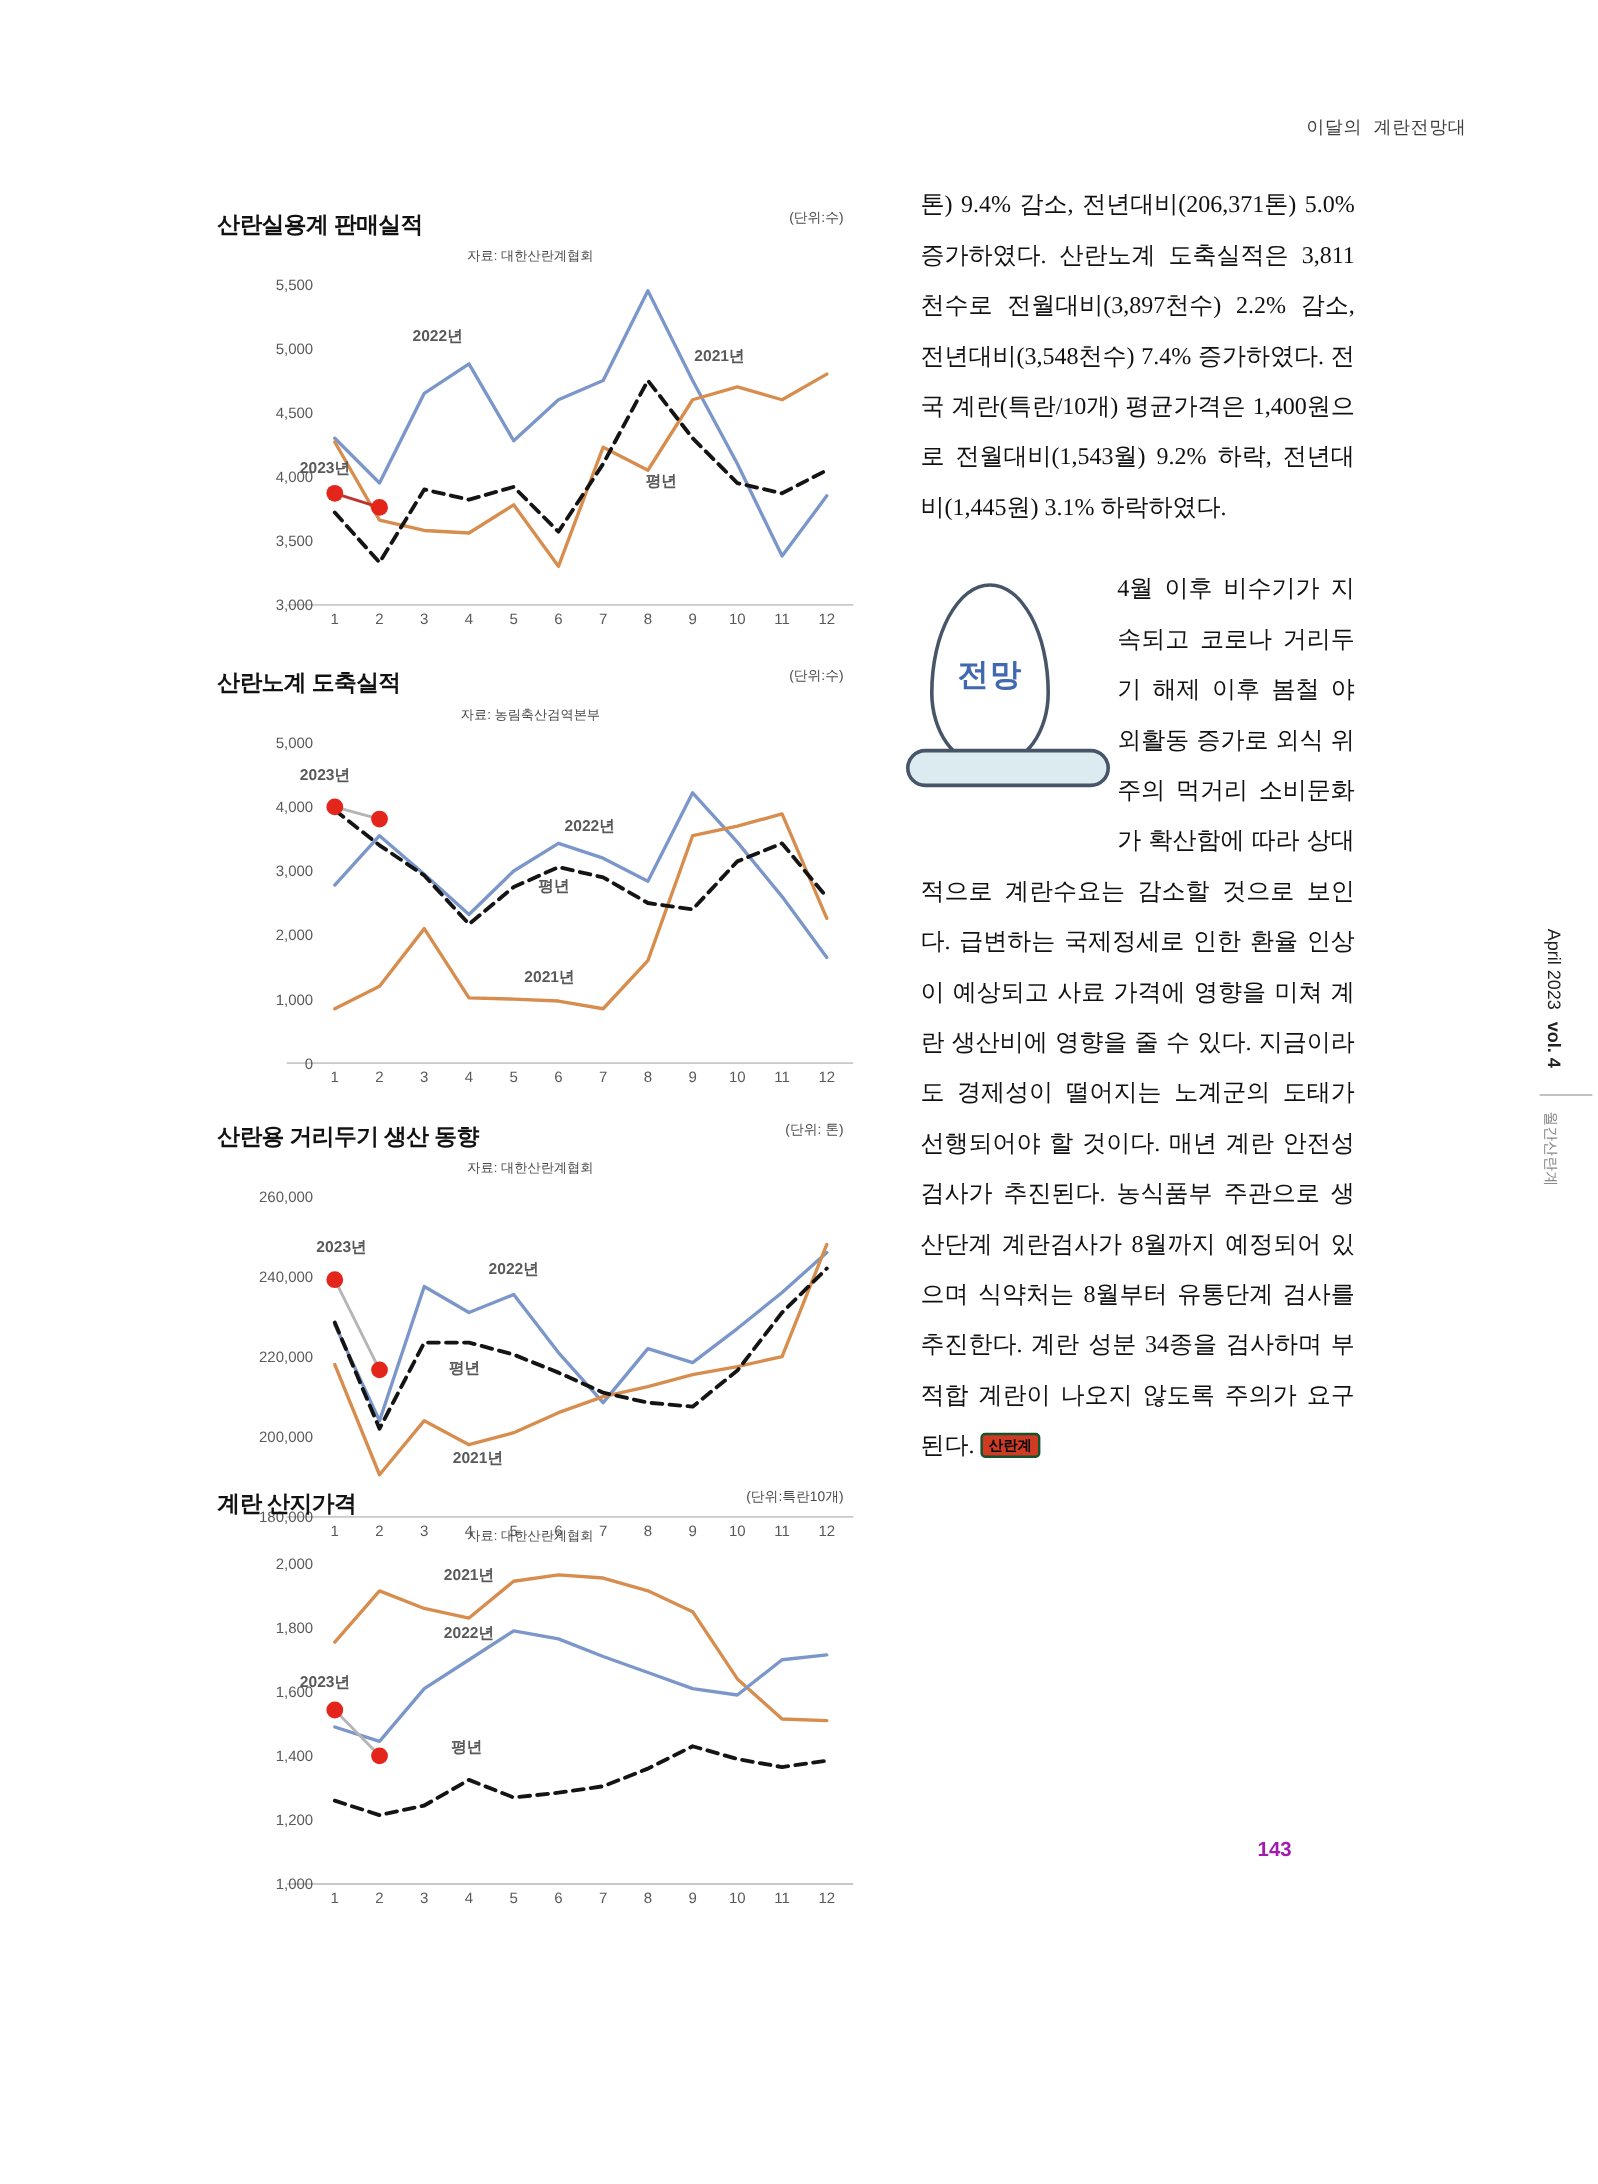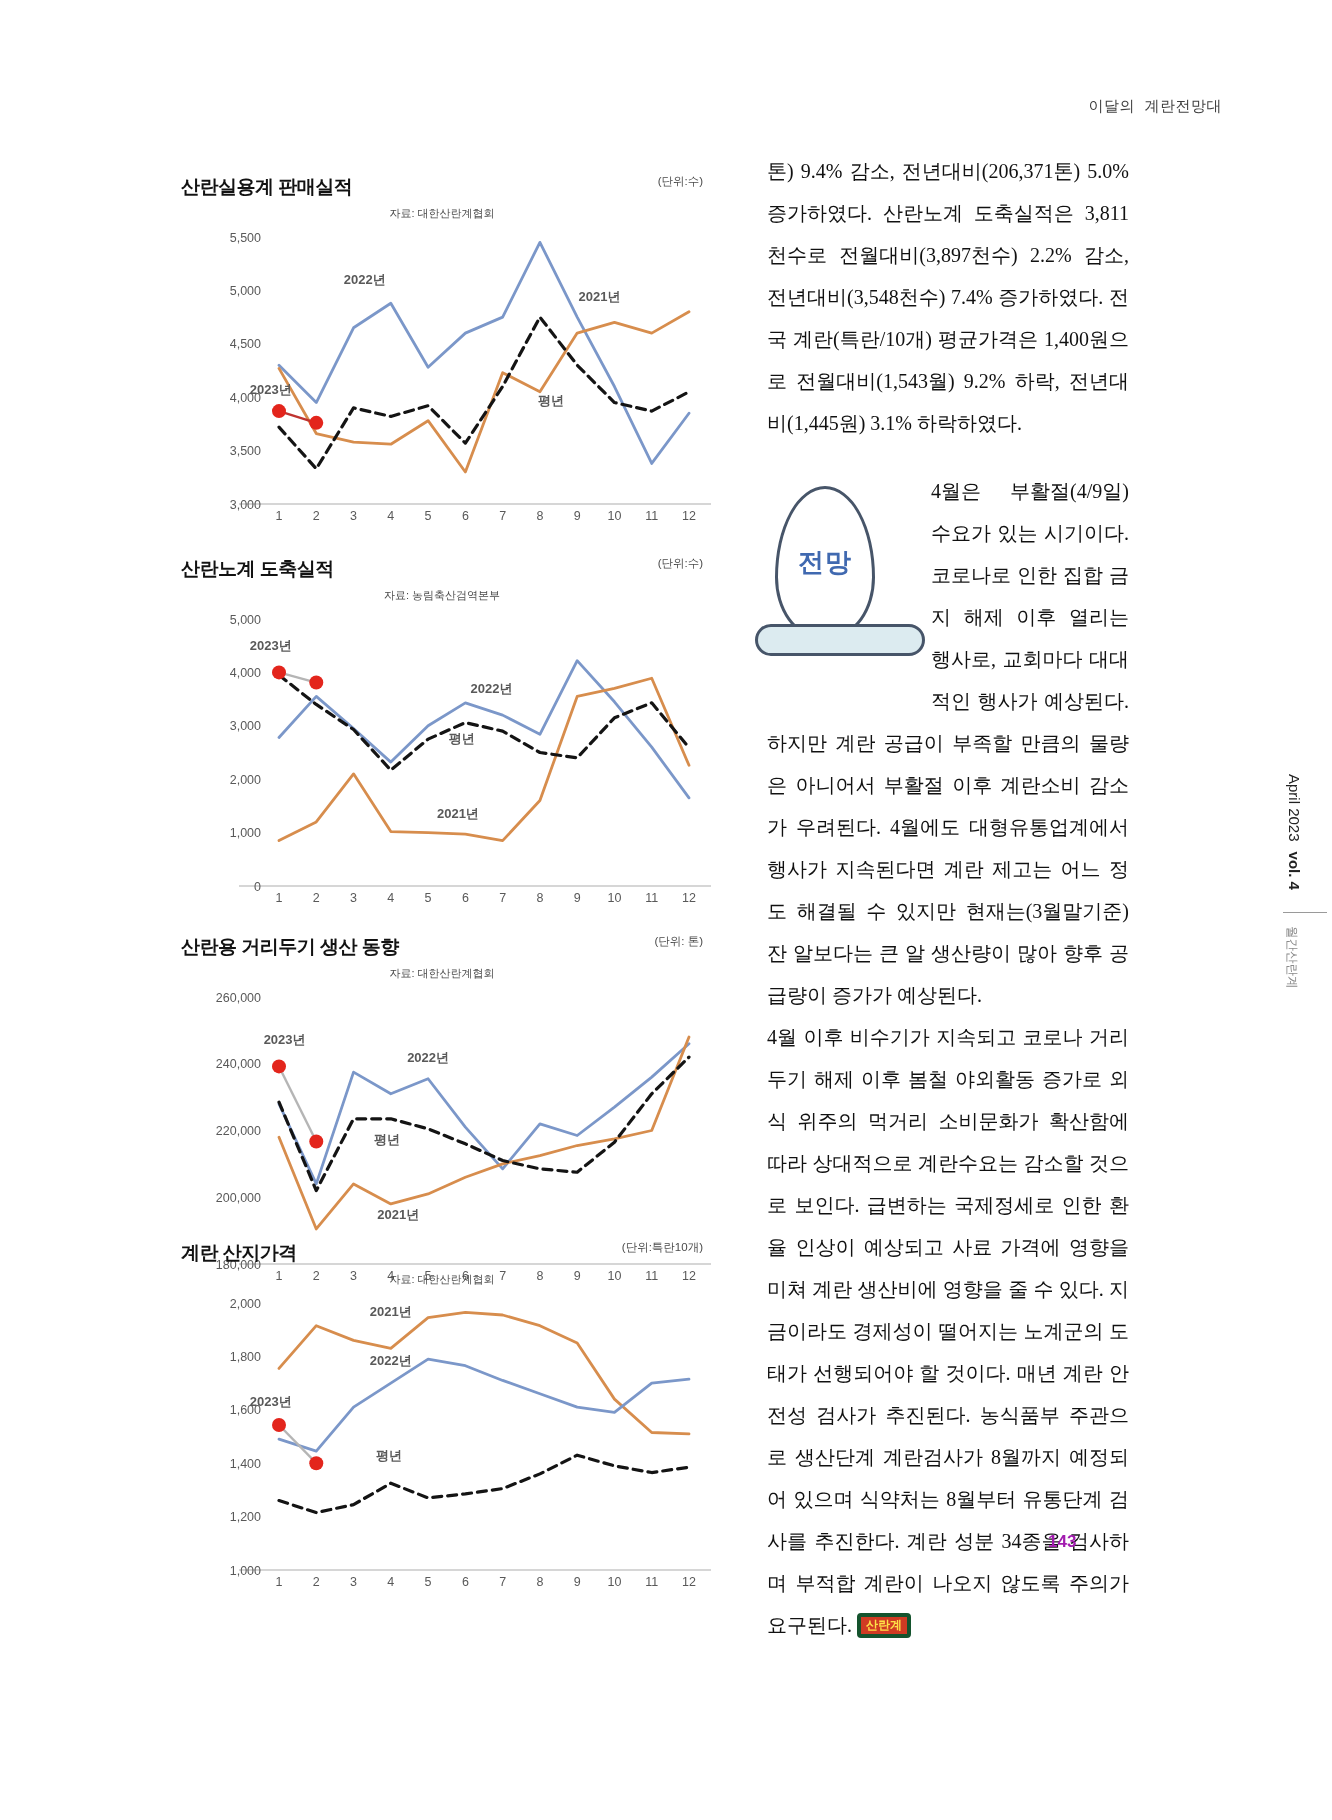--- a/index.html
+++ b/index.html
@@ -22,21 +22,21 @@
   .body-para{margin:0;}
   .outlook{margin-top:26px;}
   .outlook-icon-wrap{float:left;width:170px;height:208px;position:relative;margin:6px 6px 0 -12px;}
   .egg-shape{position:absolute;left:20px;top:10px;width:94px;height:146px;background:#fff;
              border:3px solid #475569;border-radius:50% 50% 44% 44% / 60% 60% 40% 40%;
              display:flex;align-items:center;justify-content:center;}
   .egg-label{font-family:"Liberation Sans",sans-serif;font-size:26px;font-weight:bold;color:#4069b0;letter-spacing:1px;}
   .egg-base{position:absolute;left:0;top:148px;width:164px;height:26px;background:#dcebf0;
             border:3px solid #475569;border-radius:16px;}
   .end-badge{display:inline-block;font-family:"Liberation Sans",sans-serif;font-size:12px;font-weight:bold;
-             color:#fde047;background:#cf3b23;border:4px solid #14532d;border-radius:4px;
+             color:#000000;background:#cf3b23;border:2px solid #14532d;border-radius:4px;
              padding:0 5px;line-height:17px;vertical-align:3px;}
 
   
   .sidebar-issue{position:absolute;left:1303px;top:774px;transform:rotate(90deg);transform-origin:0 0;
                  white-space:nowrap;font-size:15px;color:#222;}
   .sidebar-issue .vol{font-weight:bold;margin-left:10px;}
   .sidebar-divider{position:absolute;left:1283px;top:912px;width:44px;height:1px;background:#9a9a9a;}
   .sidebar-mag{position:absolute;left:1300px;top:926px;transform:rotate(90deg);transform-origin:0 0;
                white-space:nowrap;font-size:12.5px;color:#8a8a8a;}
   .page-number{position:absolute;left:1024px;top:1532px;font-size:17px;font-weight:bold;color:#a21caf;margin-left:24px;}
@@ -206,21 +206,20 @@
   <div class="text-col">
     <p class="body-para">톤) 9.4% 감소, 전년대비(206,371톤) 5.0% 증가하였다. 산란노계 도축실적은 3,811천수로 전월대비(3,897천수) 2.2% 감소, 전년대비(3,548천수) 7.4% 증가하였다. 전국 계란(특란/10개) 평균가격은 1,400원으로 전월대비(1,543월) 9.2% 하락, 전년대비(1,445원) 3.1% 하락하였다.</p>
 
     <div class="outlook">
       <div class="outlook-icon-wrap">
         <div class="egg-shape">
           <span class="egg-label">전망</span>
         </div>
         <div class="egg-base"></div>
       </div>
-      <p class="body-para">4월은 부활절(4/9일) 수요가 있는 시기이다. 코로나로 인한 집합 금지 해제 이후 열리는 행사로, 교회마다 대대적인 행사가 예상된다. 하지만 계란 공급이 부족할 만큼의 물량은 아니어서 부활절 이후 계란소비 감소가 우려된다. 4월에도 대형유통업계에서 행사가 지속된다면 계란 제고는 어느 정도 해결될 수 있지만 현재는(3월말기준) 잔 알보다는 큰 알 생산량이 많아 향후 공급량이 증가가 예상된다.</p>
       <p class="body-para"><span>4월 이후 비수기가 지속되고 코로나 거리두기 해제 이후 봄철 야외활동 증가로 외식 위주의 먹거리 소비문화가 확산함에 따라 상대적으로 계란수요는 감소할 것으로 보인다. 급변하는 국제정세로 인한 환율 인상이 예상되고 사료 가격에 영향을 미쳐 계란 생산비에 영향을 줄 수 있다. 지금이라도 경제성이 떨어지는 노계군의 도태가 선행되어야 할 것이다. 매년 계란 안전성 검사가 추진된다. 농식품부 주관으로 생산단계 계란검사가 8월까지 예정되어 있으며 식약처는 8월부터 유통단계 검사를 추진한다. 계란 성분 34종을 검사하며 부적합 계란이 나오지 않도록 주의가 요구된다.</span> <span class="end-badge">산란계</span></p>
     </div>
   </div>
 
   <div class="sidebar-issue">
     <span>April 2023</span><span class="vol">vol. 4</span>
   </div>
   <div class="sidebar-divider"></div>
   <div class="sidebar-mag">월간산란계</div>
 

